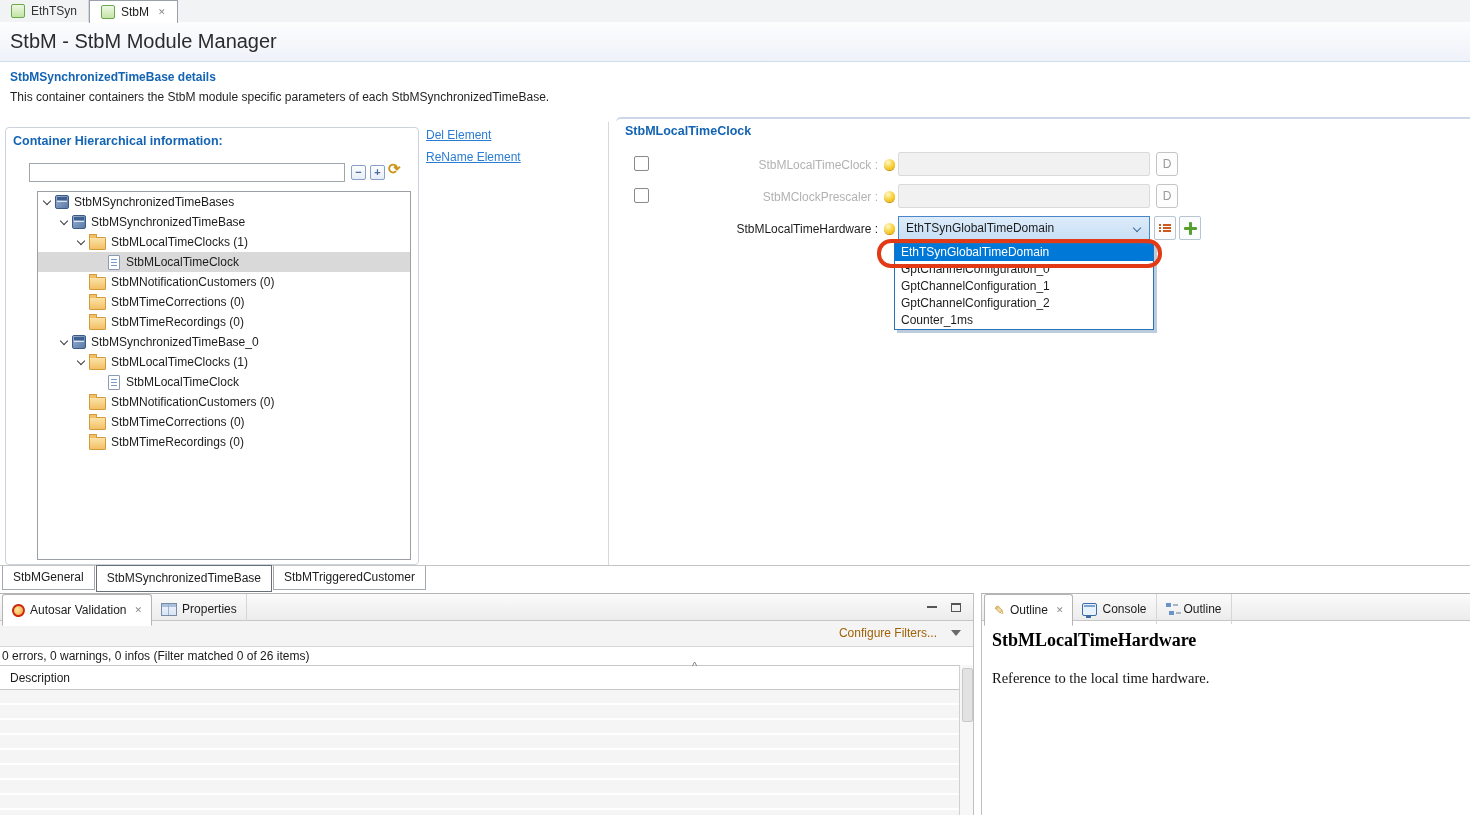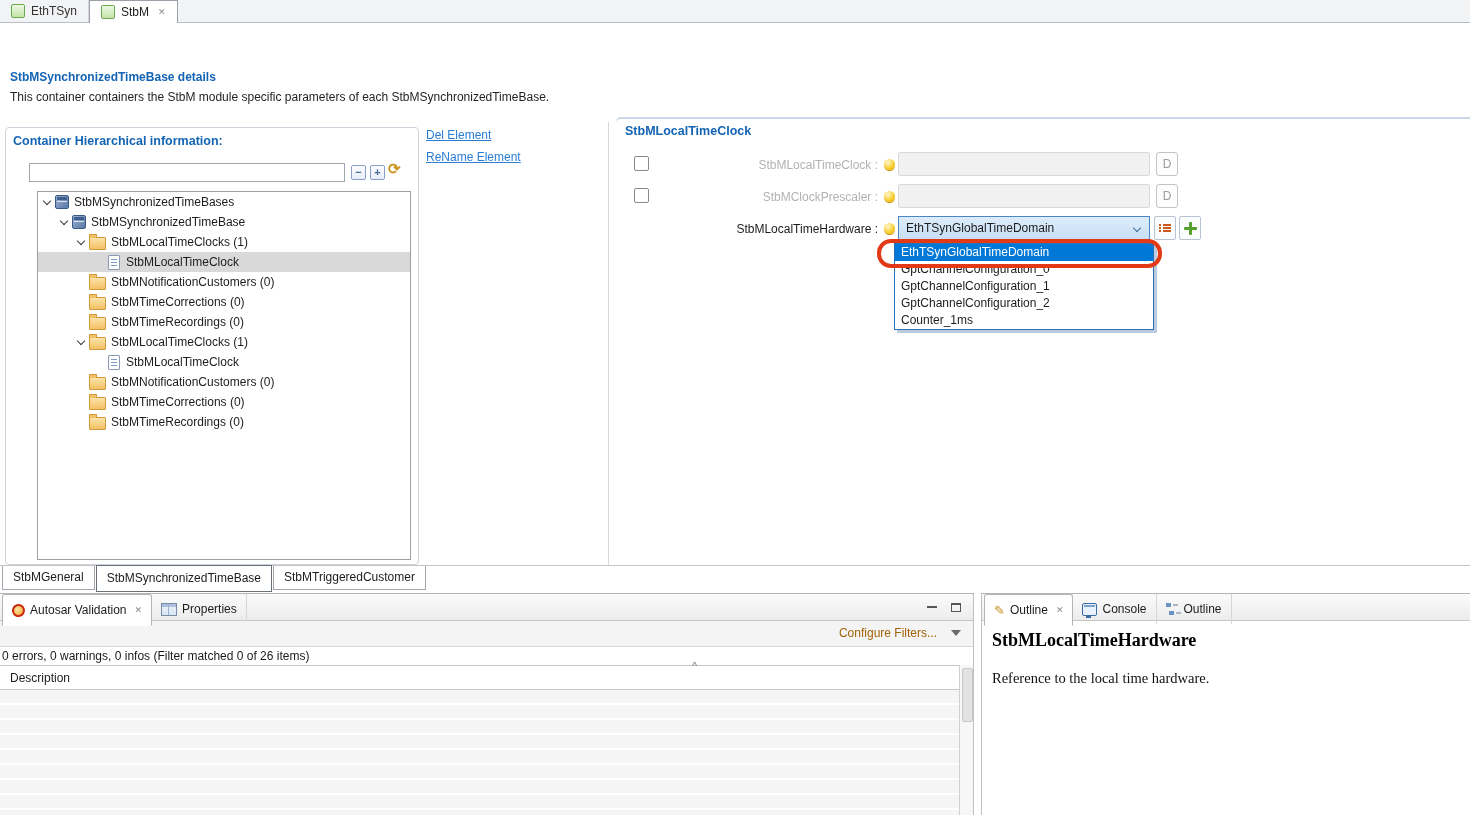--- a/index.html
+++ b/index.html
@@ -174,20 +174,23 @@
       <span class="mod-icon"></span>
       <span>EthTSyn</span>
     </div>
     <div class="etab active">
       <span class="mod-icon"></span>
       <span>StbM</span>
       <span class="tab-close">✕</span>
     </div>
   </div>
 
+  <div class="title-bar">
+    <div class="page-title">StbM - StbM Module Manager</div>
+  </div>
 
   <div class="sec-title">StbMSynchronizedTimeBase details</div>
   <div class="sec-desc">This container containers the StbM module specific parameters of each StbMSynchronizedTimeBase.</div>
 
   <div class="left-group">
     <div class="lp-title">Container Hierarchical information:</div>
     <input class="search-input" type="text" value="" style="">
     <div class="tool-btn btn-collapse">−</div>
     <div class="tool-btn btn-expand">+</div>
     <div class="btn-sync">⟳</div>
@@ -220,20 +223,25 @@
         <div class="tree-row" style="padding-left: 38px;">
           <span class="tw"></span>
           <span class="ticon folder"></span>
           <span>StbMTimeCorrections (0)</span>
         </div>
         <div class="tree-row" style="padding-left: 38px;">
           <span class="tw"></span>
           <span class="ticon folder"></span>
           <span>StbMTimeRecordings (0)</span>
         </div>
+        <div class="tree-row" style="padding-left: 21px;">
+          <span class="tw chev"></span>
+          <span class="ticon book"></span>
+          <span>StbMSynchronizedTimeBase_0</span>
+        </div>
         <div class="tree-row" style="padding-left: 38px;">
           <span class="tw chev"></span>
           <span class="ticon folder"></span>
           <span>StbMLocalTimeClocks (1)</span>
         </div>
         <div class="tree-row" style="padding-left: 55px;">
           <span class="tw"></span>
           <span class="ticon doc"></span>
           <span>StbMLocalTimeClock</span>
         </div>

